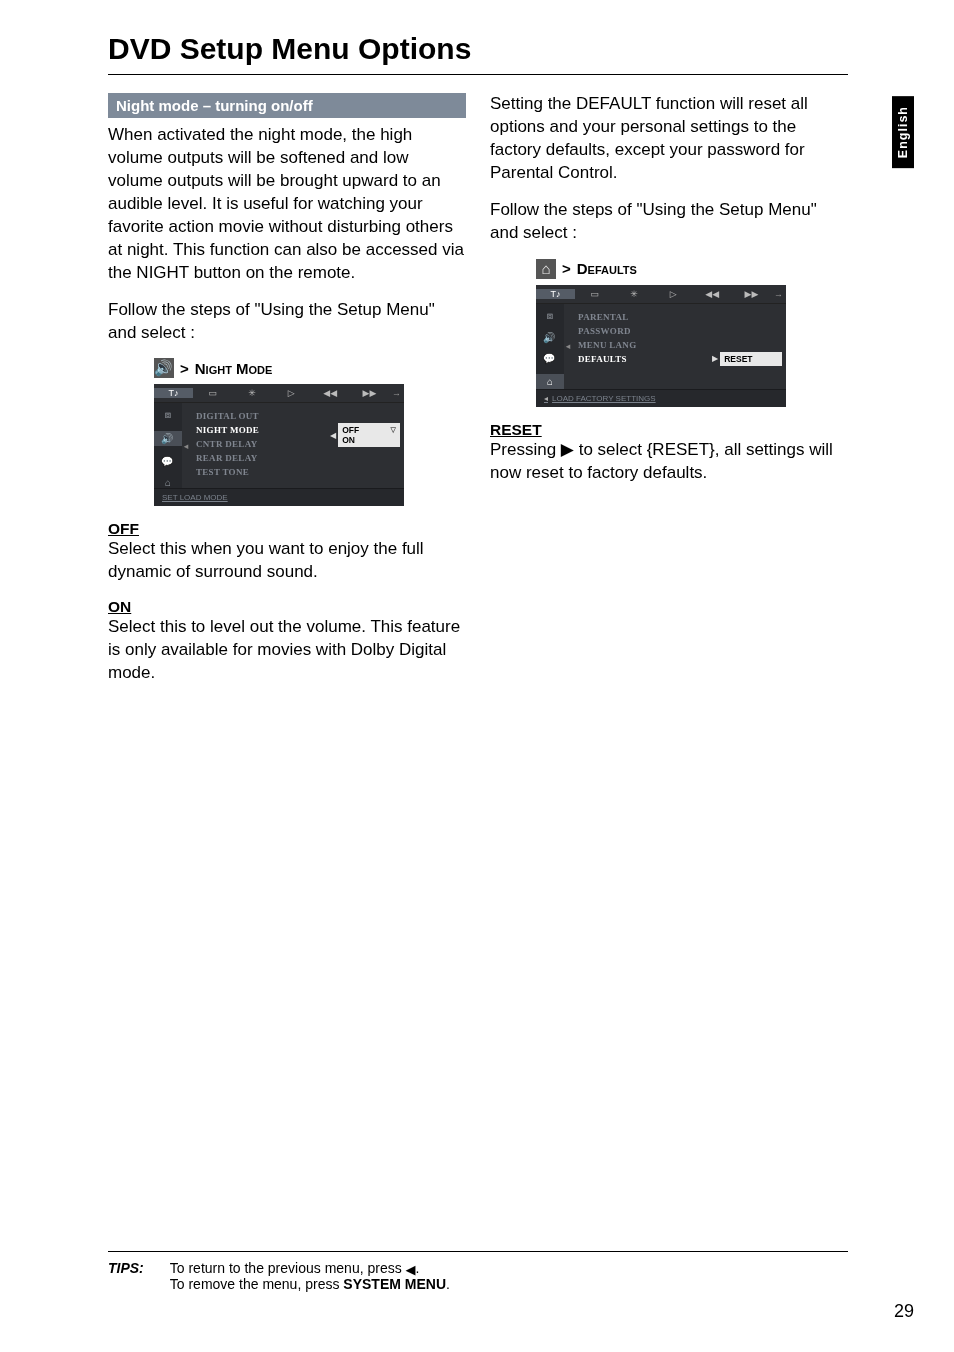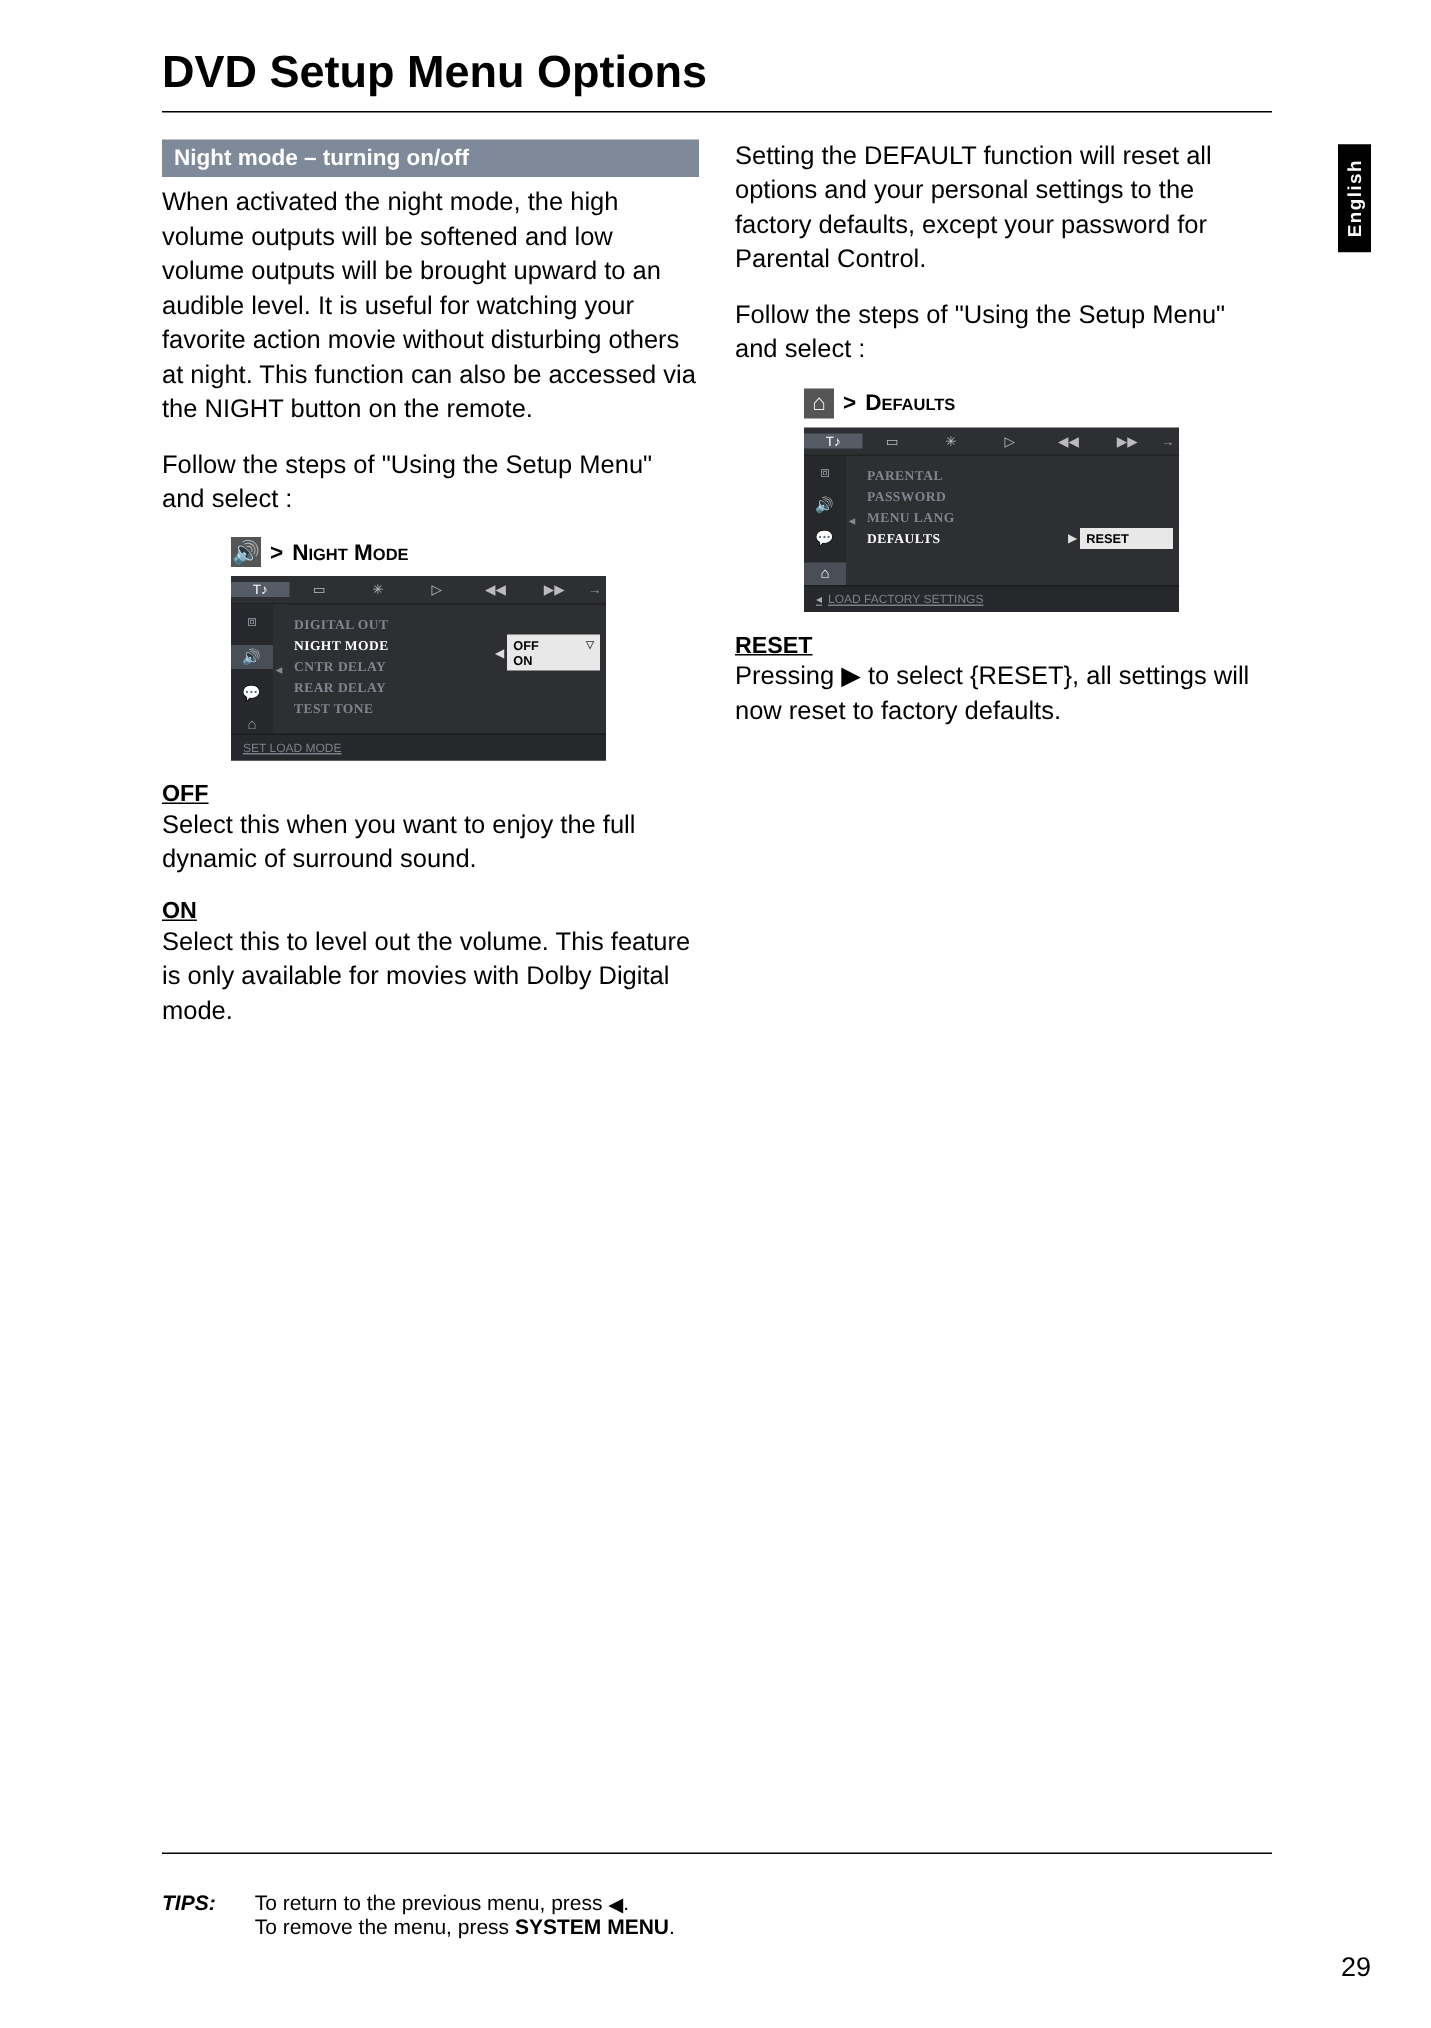--- a/index.html
+++ b/index.html
@@ -31,21 +31,21 @@
 .osd .menu .hl { color:#fff; }
 .osd .valbox { width:74px; padding:6px 4px 0 0; }
 .osd .valbox .vrow { display:flex; align-items:center;}
 .osd .valbox .vrow .tri { font-size:8px; color:#ddd; margin-right:2px;}
 .osd .valbox .vbox { background:#e8e8e8; color:#000; font-weight:bold; padding:2px 4px; font-size:8.5px; flex:1;}
 .osd .valbox .vbox.single { display:flex; justify-content:space-between; align-items:center;}
 .osd .valbox .tri-r{font-size:7px; color:#555;}
 .osd .hint { background:#26282c; color:#7b828c; font-size:8px; padding:4px 8px; border-top:1px solid #1a1b1e;text-decoration:underline;}
 .osd .hint .caret{color:#aaa; margin-right:4px;}
 
-.tips { position: absolute; left: 108px; bottom: 60px; width: 740px; border-top: 1px solid #000; padding-top: 24px; font-size: 14px; display:flex; gap:26px; }
+.tips { position: absolute; left: 108px; bottom: 60px; width: 740px; border-top: 1px solid #000; padding-top: 8px; font-size: 14px; display:flex; gap:26px; }
 .tips .lbl { font-style: italic; font-weight: bold; }
 .pgnum { position: absolute; right: 40px; bottom: 30px; font-size: 18px; margin-top: 40px; }
 .tri-inline { font-size: 13px; display:inline-block; transform: translateY(1px);}
 </style>
 </head>
 <body>
 
 <div class="side-tab">English</div>
 
 <div class="page">

